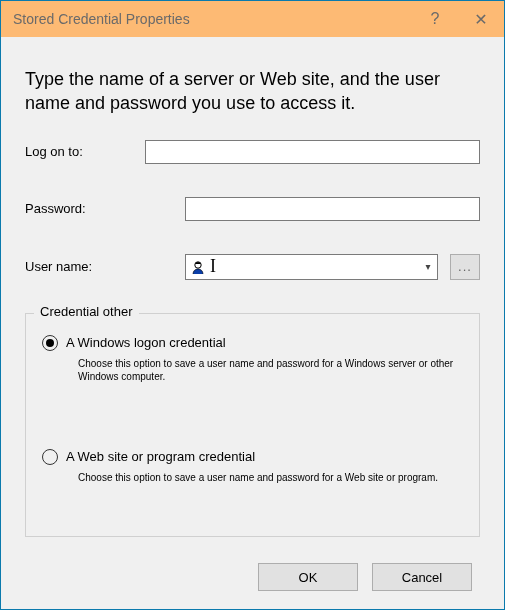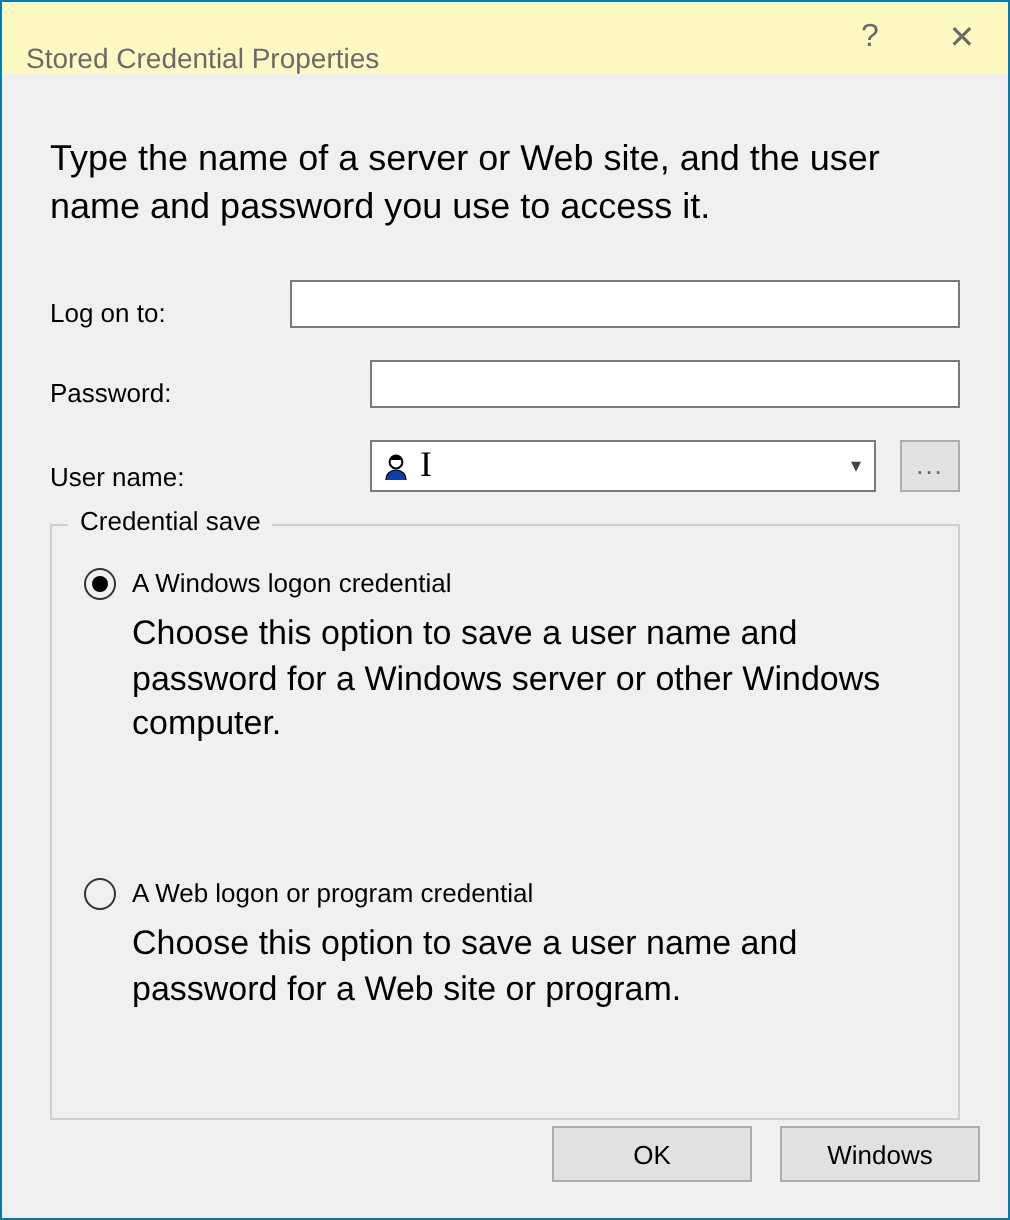--- a/index.html
+++ b/index.html
@@ -12,23 +12,23 @@
     .window {
       width: 505px;
       height: 610px;
       background: #f0f0f0;
       border: 1px solid #0a7aad;
       position: relative;
     }
     .titlebar {
       height: 36px;
       display: flex;
-      align-items: flex-end;
+      align-items: center;
       padding: 0 0 0 12px;
-      background: #fef9c3;
+      background: #fdba74;
       color: #6a6a6a;
       font-size: 14px;
     }
     .titlebar-spacer { flex: 1; }
     .tbtn {
       width: 46px;
       height: 36px;
       display: flex;
       align-items: center;
       justify-content: center;
@@ -39,22 +39,22 @@
       padding: 30px 24px 0 24px;
     }
     .instruction {
       color: #000;
       font-size: 18px;
       line-height: 1.35;
       margin-bottom: 24px;
     }
     .row {
       display: flex;
-      align-items: flex-end;
-      margin-bottom: 16px;
+      align-items: center;
+      margin-bottom: 33px;
     }
     .label {
       width: 120px;
       color: #000;
     }
     .label-username { width: 160px; }
     .label-password { width: 160px; }
     .field {
       flex: 1;
     }
@@ -154,29 +154,29 @@
       height: 8px;
       background: #000;
       border-radius: 50%;
     }
     .opt-title {
       color: #000;
       font-size: 13px;
     }
     .opt-desc {
       color: #000;
-      font-size: 17px;
+      font-size: 10px;
       line-height: 1.35;
-      margin-left: 24px;
+      margin-left: 36px;
       margin-bottom: 12px;
     }
     .footer {
       position: absolute;
       bottom: 18px;
-      right: 14px;
+      right: 32px;
       display: flex;
       gap: 14px;
     }
     .btn {
       width: 100px;
       height: 28px;
       border: 1px solid #adadad;
       background: #e1e1e1;
       display: flex;
       align-items: center;
@@ -235,37 +235,37 @@
           </span>
           <span class="combo-caret">▾</span>
         </div>
         <div class="browse-btn">
           <span>...</span>
         </div>
       </div>
     </div>
 
     <div class="groupbox">
-      <div class="groupbox-legend">Credential save</div>
+      <div class="groupbox-legend">Credential other</div>
 
       <div class="optrow">
         <span class="radio checked"></span>
         <span class="opt-title">A Windows logon credential</span>
       </div>
       <div class="opt-desc">Choose this option to save a user name and password for a Windows server or other Windows computer.</div>
 
       <div class="optgap"></div>
 
       <div class="optrow">
         <span class="radio"></span>
-        <span class="opt-title">A Web logon or program credential</span>
+        <span class="opt-title">A Web site or program credential</span>
       </div>
       <div class="opt-desc">Choose this option to save a user name and password for a Web site or program.</div>
     </div>
 
   </div>
 
   <div class="footer">
     <div class="btn">OK</div>
-    <div class="btn">Windows</div>
+    <div class="btn">Cancel</div>
   </div>
 
 </div>
 
 </body></html>

